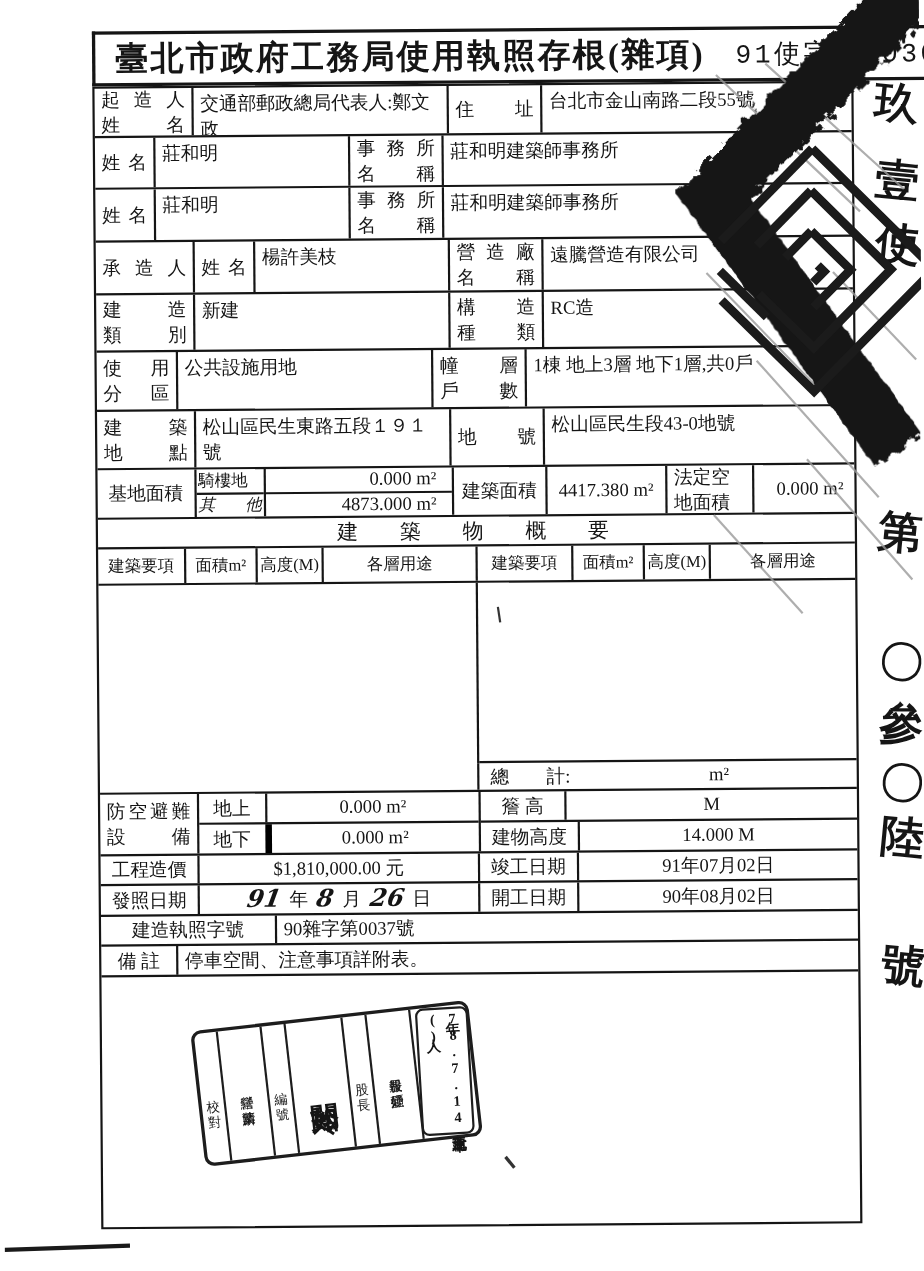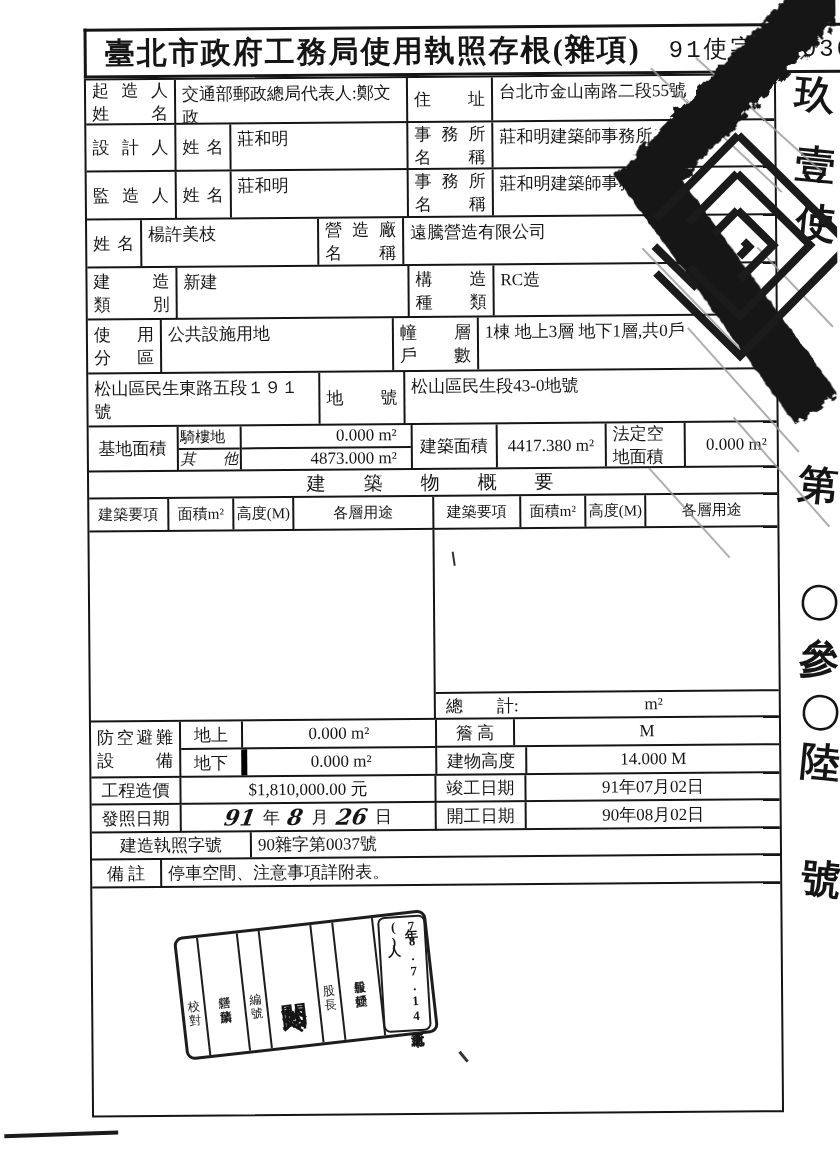--- a/index.html
+++ b/index.html
@@ -86,50 +86,47 @@
         <div class="j">姓 名</div>
       </div>
       <div class="c vtop" style="width:232px;">交通部郵政總局代表人:鄭文政</div>
       <div class="c lab" style="width:85px;">
           <div class="j">住 址</div>
         </div>
       <div class="c nr vtop" style="width:281px;">台北市金山南路二段55號</div>
     </div>
 
     <div class="row" style="height:47px;">
-      <div class="c lab" style="width:90px;">
-          <div class="j">設 計 人</div>
-        </div>
       <div class="c lab" style="width:55px;">
           <div class="j">姓 名</div>
         </div>
       <div class="c vtop" style="width:177px;">莊和明</div>
       <div class="c lab" style="width:85px;">
         <div class="j">事 務 所</div>
         <div class="j">名 稱</div>
       </div>
       <div class="c nr vtop" style="width:281px;">莊和明建築師事務所</div>
     </div>
 
     <div class="row" style="height:48px;">
-      <div class="c lab" style="width:90px;">
-          <div class="j">監 造 人</div>
-        </div>
       <div class="c lab" style="width:55px;">
           <div class="j">姓 名</div>
         </div>
       <div class="c vtop" style="width:177px;">莊和明</div>
       <div class="c lab" style="width:85px;">
         <div class="j">事 務 所</div>
         <div class="j">名 稱</div>
       </div>
       <div class="c nr vtop" style="width:281px;">莊和明建築師事務所</div>
     </div>
 
     <div class="row" style="height:48px;">
+      <div class="c lab" style="width:90px;">
+          <div class="j">承 造 人</div>
+        </div>
       <div class="c lab" style="width:55px;">
           <div class="j">姓 名</div>
         </div>
       <div class="c vtop" style="width:177px;">楊許美枝</div>
       <div class="c lab" style="width:85px;">
         <div class="j">營 造 廠</div>
         <div class="j">名 稱</div>
       </div>
       <div class="c nr vtop" style="width:281px;">遠騰營造有限公司</div>
     </div>
@@ -154,20 +151,24 @@
       </div>
       <div class="c vtop" style="width:232px;">公共設施用地</div>
       <div class="c lab" style="width:85px;">
         <div class="j">幢 層</div>
         <div class="j">戶 數</div>
       </div>
       <div class="c nr vtop" style="width:281px;">1棟 地上3層 地下1層,共0戶</div>
     </div>
 
     <div class="row" style="height:53px;">
+      <div class="c lab" style="width:90px;">
+        <div class="j">建 築</div>
+        <div class="j">地 點</div>
+      </div>
       <div class="c vtop" style="width:232px;">松山區民生東路五段１９１號</div>
       <div class="c lab" style="width:85px;">
           <div class="j">地 號</div>
         </div>
       <div class="c nr vtop" style="width:281px;">松山區民生段43-0地號</div>
     </div>
 
     <div class="row" style="height:45px;">
       <div class="c cen" style="width:90px;font-family:Liberation Serif, serif;">基地面積</div>
       <div class="sub2" style="width:62px;border-right:2px solid #151515;">

